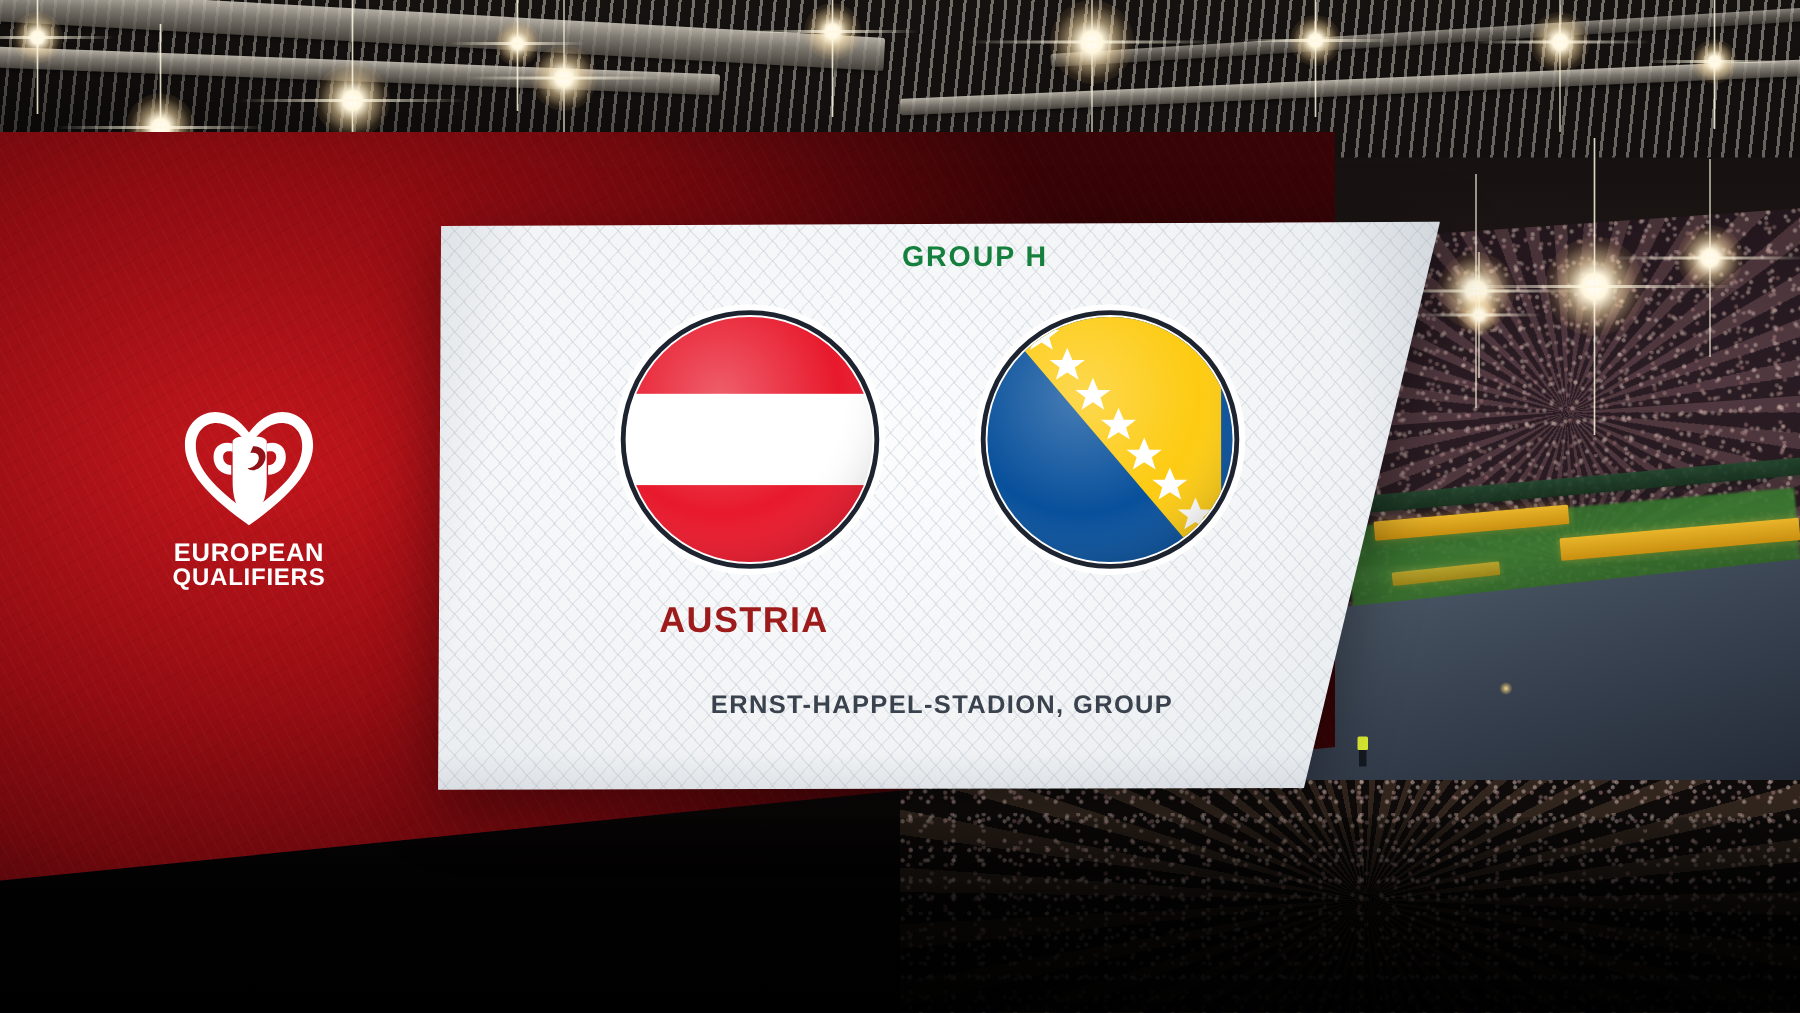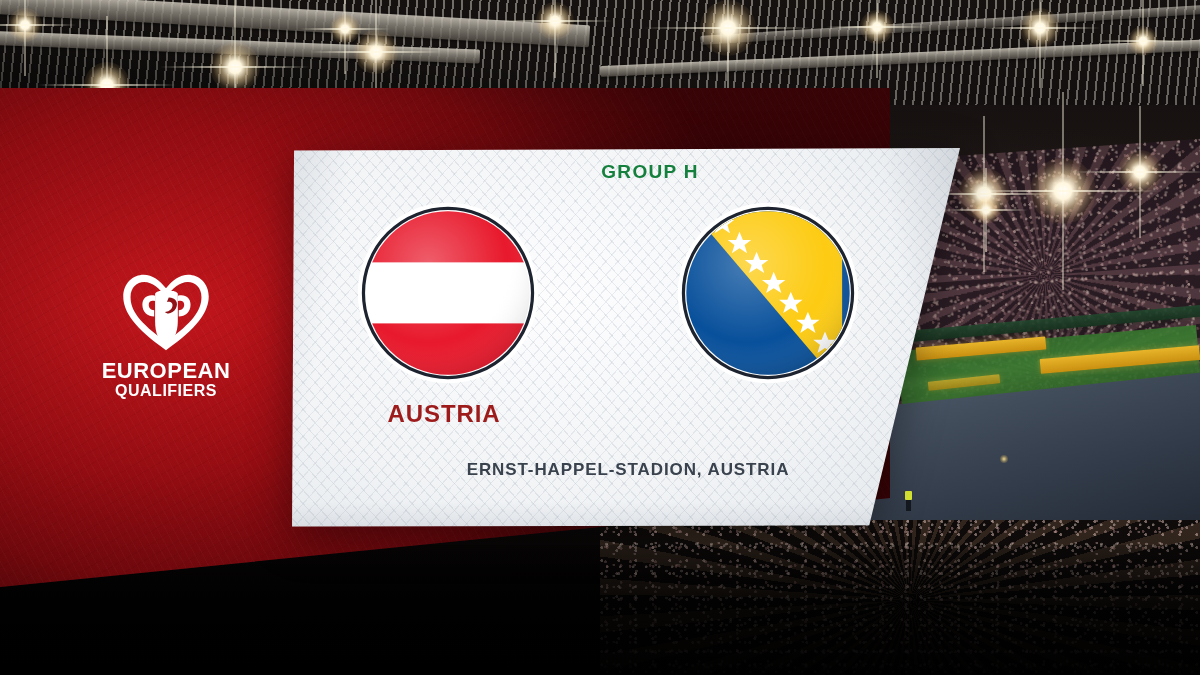--- a/index.html
+++ b/index.html
@@ -160,21 +160,21 @@
   }
 
   
   .eq-logo {
     position: absolute; left: 96px; top: 272px;
     width: 140px; text-align: center;
     z-index: 6;
   }
   .eq-mark { width: 92px; height: 80px; margin: 0 auto 8px; display:block; }
   .eq-text { color: #ffffff; line-height: 1.0; letter-spacing: 0.5px; }
-  .eq-text .l1 { font-size: 22px; font-weight: 700; display: block; }
+  .eq-text .l1 { font-size: 17px; font-weight: 700; display: block; }
   .eq-text .l2 { font-size: 16px; font-weight: 700; display: block; margin-top: 1px; }
 
   
   .card {
     position: absolute;
     left: 288px; top: 146px;
     width: 672px; height: 382px;
     z-index: 10;
     filter: drop-shadow(0 10px 22px rgba(0,0,0,0.42));
   }
@@ -202,22 +202,22 @@
     text-align: center; color: #15803d;
   }
   .header .group {
     font-size: 19px; font-weight: 700; letter-spacing: 1.3px; line-height: 1.25;
   }
   .header .matchday {
     font-size: 19px; font-weight: 400; letter-spacing: 1.1px; line-height: 1.25;
   }
 
   .teams {
-    position: absolute; left: 40px; top: 52px; width: 560px;
-    display: flex; justify-content: space-between; align-items: flex-start;
+    position: absolute; left: 52px; top: 52px; width: 560px;
+    display: flex; justify-content: center; align-items: flex-start;
   }
   .team { width: 240px; text-align: center; }
   .badge { width: 190px; height: 190px; display: block; margin: 0 auto; }
   .team-name {
     margin-top: 12px;
     font-size: 24px; font-weight: 700; letter-spacing: 0.9px;
     color: #9d1b1b;
     white-space: nowrap;
   }
   .team.home .team-name { margin-left: -8px; }
@@ -401,18 +401,18 @@
                   <polygon points="0,-13 3.8,-4 13,-4 5.6,1.6 8.4,10.6 0,5.2 -8.4,10.6 -5.6,1.6 -13,-4 -3.8,-4"></polygon>
                 </g>
               </g>
             </g>
             <circle cx="100" cy="100" r="86" fill="url(#baShade)"></circle>
           </svg>
         </div>
 
       </div>
 
-      <div class="venue">ERNST-HAPPEL-STADION, AUSTRIA</div>
+      <div class="venue">ERNST-HAPPEL-STADION, GROUP</div>
 
     </div>
   </div>
 
 </div>
 
 </body></html>

